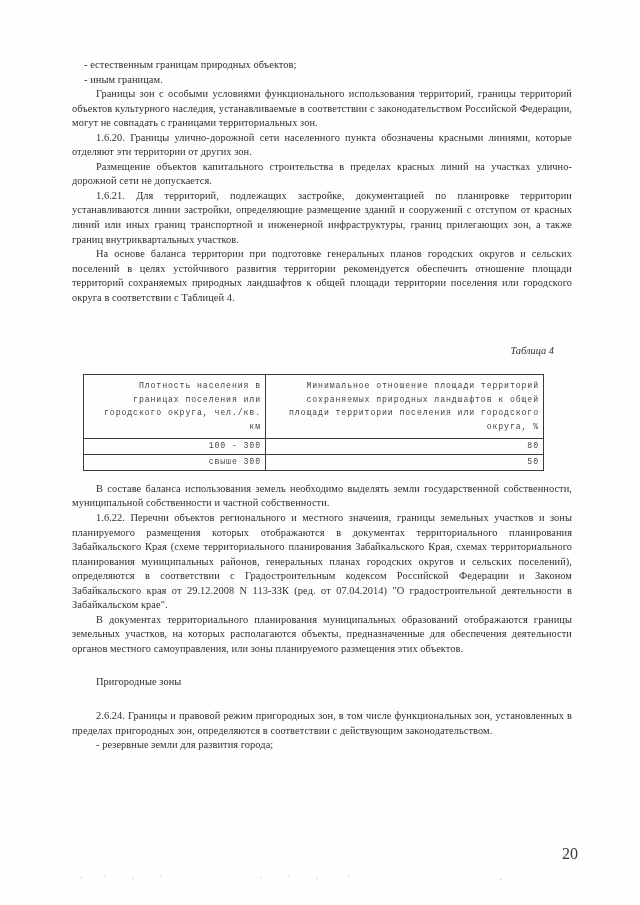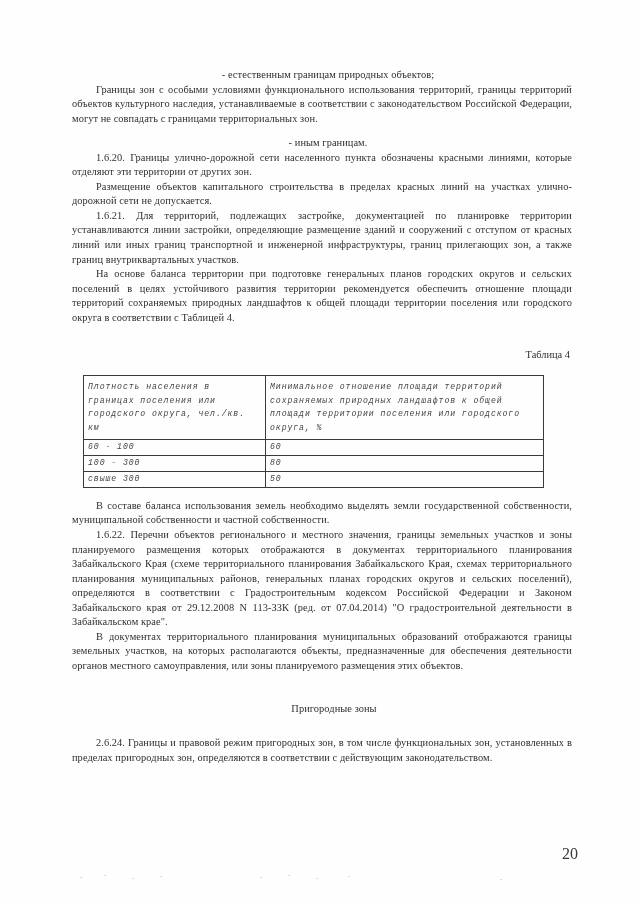--- a/index.html
+++ b/index.html
@@ -42,64 +42,63 @@
     text-justify: inter-word;
     margin: 0;
     color: #30302f;
     letter-spacing: 0.06px;
     -webkit-font-smoothing: antialiased;
   }
   .para.indent {
     text-indent: 24px;
   }
   .para.nojust {
-    text-align: center;
-    margin-top: 10px;
+    text-align: left;
   }
   .dash-line {
     text-indent: 12px;
   }
   .gap-md { height: 11px; }
   .gap-lg { height: 19px; }
   .gap-xl { height: 23px; }
 
   
   .table-caption {
     font-size: 10.4px;
     line-height: 14px;
     text-align: right;
-    margin: 0;
+    margin: 16px;
     padding-right: 2px;
     color: #30302f;
+    font-style: italic;
   }
 
   
   .table-wrap {
     margin-left: 11px;
     margin-top: 13px;
     width: 460px;
   }
   table.data {
     border-collapse: collapse;
     width: 460px;
     table-layout: fixed;
     font-family: "Liberation Mono", "DejaVu Sans Mono", monospace;
     font-size: 8.2px;
     line-height: 12.6px;
     color: #44443f;
   }
   table.data th,
   table.data td {
     border: 1px solid #3a3a3a;
-    text-align: left;
+    text-align: right;
     vertical-align: middle;
     padding: 1px 4px;
     letter-spacing: 0.9px;
     font-weight: normal;
-    font-style: italic;
   }
   table.data th {
     padding-top: 4px;
     padding-bottom: 5px;
     line-height: 13.4px;
   }
   table.data td {
     height: 13px;
     padding-top: 1px;
     padding-bottom: 1px;
@@ -137,22 +136,22 @@
     display: block;
   }
 </style>
 </head>
 <body>
 
 <div class="page">
   <div class="content">
 
     <p class="para nojust dash-line">- естественным границам природных объектов;</p>
+    <p class="para nojust dash-line">- иным границам.</p>
     <p class="para indent">Границы зон с особыми условиями функционального использования территорий, границы территорий объектов культурного наследия, устанавливаемые в соответствии с законодательством Российской Федерации, могут не совпадать с границами территориальных зон.</p>
-    <p class="para nojust dash-line">- иным границам.</p>
     <p class="para indent">1.6.20. Границы улично-дорожной сети населенного пункта обозначены красными линиями, которые отделяют эти территории от других зон.</p>
     <p class="para indent">Размещение объектов капитального строительства в пределах красных линий на участках улично-дорожной сети не допускается.</p>
     <p class="para indent">1.6.21. Для территорий, подлежащих застройке, документацией по планировке территории устанавливаются линии застройки, определяющие размещение зданий и сооружений с отступом от красных линий или иных границ транспортной и инженерной инфраструктуры, границ прилегающих зон, а также границ внутриквартальных участков.</p>
     <p class="para indent">На основе баланса территории при подготовке генеральных планов городских округов и сельских поселений в целях устойчивого развития территории рекомендуется обеспечить отношение площади территорий сохраняемых природных ландшафтов к общей площади территории поселения или городского округа в соответствии с Таблицей 4.</p>
 
     <div class="gap-xl"></div>
 
     <p class="table-caption">Таблица 4</p>
 
     <div class="table-wrap">
@@ -162,24 +161,20 @@
           <col class="c2">
         </colgroup>
         <thead>
           <tr>
             <th>Плотность населения в границах поселения или городского округа, чел./кв. км</th>
             <th>Минимальное отношение площади территорий сохраняемых природных ландшафтов к общей площади территории поселения или городского округа, %</th>
           </tr>
         </thead>
         <tbody>
           <tr>
-            <td>60 - 100</td>
-            <td>60</td>
-          </tr>
-          <tr>
             <td>100 - 300</td>
             <td>80</td>
           </tr>
           <tr>
             <td>свыше 300</td>
             <td>50</td>
           </tr>
         </tbody>
       </table>
     </div>
@@ -190,20 +185,21 @@
     <p class="para indent">1.6.22. Перечни объектов регионального и местного значения, границы земельных участков и зоны планируемого размещения которых отображаются в документах территориального планирования Забайкальского Края (схеме территориального планирования Забайкальского Края, схемах территориального планирования муниципальных районов, генеральных планах городских округов и сельских поселений), определяются в соответствии с Градостроительным кодексом Российской Федерации и Законом Забайкальского края от 29.12.2008 N 113-ЗЗК (ред. от 07.04.2014) "О градостроительной деятельности в Забайкальском крае".</p>
     <p class="para indent">В документах территориального планирования муниципальных образований отображаются границы земельных участков, на которых располагаются объекты, предназначенные для обеспечения деятельности органов местного самоуправления, или зоны планируемого размещения этих объектов.</p>
 
     <div class="gap-lg"></div>
 
     <p class="para nojust indent">Пригородные зоны</p>
 
     <div class="gap-lg"></div>
 
     <p class="para indent">2.6.24. Границы и правовой режим пригородных зон, в том числе функциональных зон, установленных в пределах пригородных зон, определяются в соответствии с действующим законодательством.</p>
+    <p class="para nojust indent">- резервные земли для развития города;</p>
 
   </div>
 
   <div class="speckles">
     <span style="left:0px;top:2px"></span>
     <span style="left:24px;top:0px"></span>
     <span style="left:52px;top:3px"></span>
     <span style="left:80px;top:1px"></span>
     <span style="left:180px;top:2px"></span>
     <span style="left:208px;top:0px"></span>

